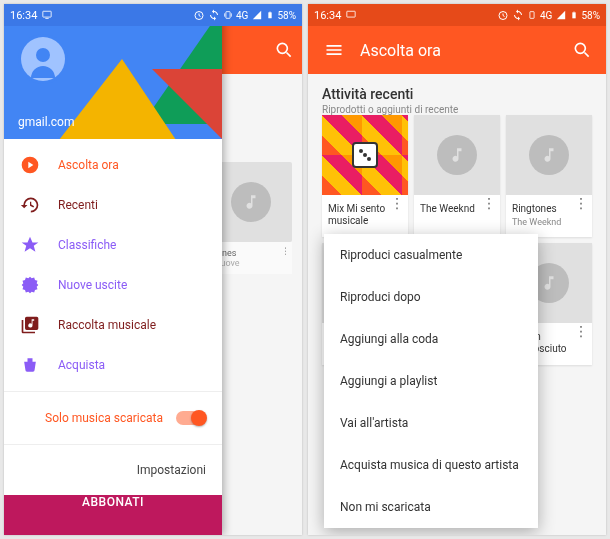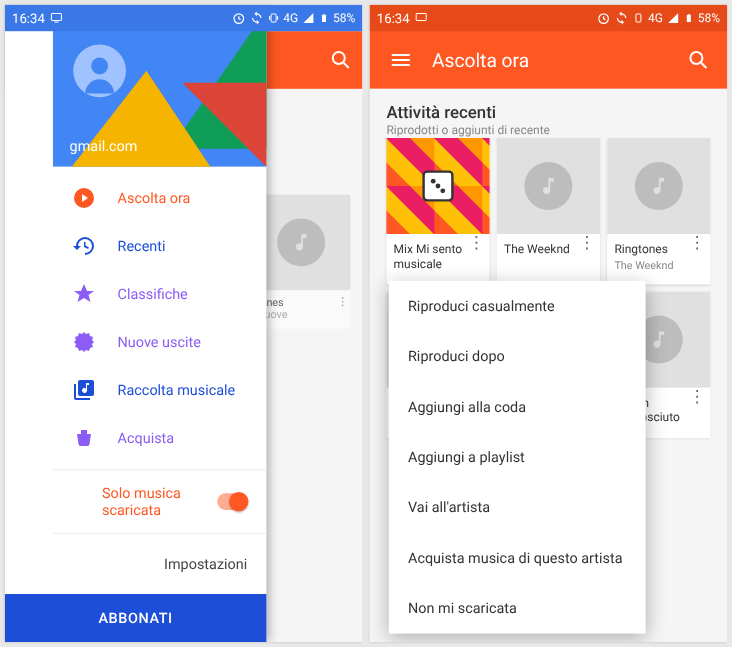--- a/index.html
+++ b/index.html
@@ -11,47 +11,47 @@
   .status-bar { height: 22px; background: transparent; position: absolute; top: 0; left: 0; right: 0; z-index: 10; display: flex; align-items: center; padding: 0 6px; font-size: 11px; color: #fff; }
   .status-bar.orange { background: #e64a19; }
   .status-left { flex: 1; display: flex; align-items: center; gap: 4px; }
   .status-right { display: flex; align-items: center; gap: 3px; }
   .status-icon { display: inline-flex; }
 
   
   .left-bg { position: absolute; inset: 0; background: #f5f5f5; }
   .left-appbar { position: absolute; top: 22px; left: 0; right: 0; height: 48px; background: #ff5722; }
   .left-search { position: absolute; right: 8px; top: 14px; }
-  .drawer { position: absolute; top: 0; left: 0; width: 218px; height: 100%; background: #fff; box-shadow: 2px 0 8px rgba(0,0,0,0.3); z-index: 5; display: flex; flex-direction: column; padding-left: 40px; }
+  .drawer { position: absolute; top: 0; left: 0; width: 218px; height: 100%; background: #fff; box-shadow: 2px 0 8px rgba(0,0,0,0.3); z-index: 5; display: flex; flex-direction: column; }
   .drawer-header { height: 135px; position: relative; overflow: hidden; }
   .dh-bg { position: absolute; inset: 0; }
   .dh-bg .sky { position: absolute; inset: 0; background: #4285f4; }
   .dh-bg .tri1 { position: absolute; right: -10px; top: -10px; width: 0; height: 0; border-left: 90px solid transparent; border-bottom: 130px solid #0f9d58; }
   .dh-bg .tri2 { position: absolute; right: 40px; bottom: -10px; width: 0; height: 0; border-left: 70px solid transparent; border-right: 60px solid transparent; border-bottom: 90px solid #f4b400; }
   .dh-bg .tri3 { position: absolute; right: -20px; bottom: -20px; width: 0; height: 0; border-left: 90px solid transparent; border-top: 90px solid #db4437; }
   .avatar { position: absolute; top: 30px; left: 14px; width: 50px; height: 50px; border-radius: 50%; background: #4285f4; display: flex; align-items: center; justify-content: center; }
   .avatar-inner { width: 44px; height: 44px; border-radius: 50%; background: #a0c3ff; display: flex; align-items: center; justify-content: center; }
   .avatar-head { width: 14px; height: 14px; border-radius: 50%; background: #4285f4; position: relative; top: -4px; }
   .avatar-body { position: absolute; bottom: 6px; width: 24px; height: 12px; border-radius: 12px 12px 0 0; background: #4285f4; }
   .email { position: absolute; bottom: 10px; left: 14px; color: #fff; font-size: 12px; }
 
   .drawer-items { flex: 1; overflow-y: auto; padding-top: 6px; }
-  .d-item { display: flex; align-items: center; height: 40px; padding: 0 16px; font-size: 12px; color: #1d4ed8; cursor: pointer; gap: 18px; }
+  .d-item { display: flex; align-items: center; height: 40px; padding: 0 16px; font-size: 12px; color: #7f1d1d; cursor: pointer; gap: 18px; }
   .d-item.active { color: #ff5722; }
   .d-item.disabled { color: #8b5cf6; }
   .d-icon { width: 20px; height: 20px; display: inline-flex; align-items: center; justify-content: center; flex-shrink: 0; }
   .d-icon svg { fill: currentColor; }
   .divider { height: 1px; background: #eee; margin: 6px 0; }
 
   .toggle-row { display: flex; align-items: center; padding: 0 16px; height: 40px; font-size: 12px; color: #ff5722; justify-content: space-between; margin-left: 25px; }
   .switch { width: 30px; height: 14px; background: #ffab91; border-radius: 7px; position: relative; }
   .switch-thumb { width: 16px; height: 16px; background: #ff5722; border-radius: 50%; position: absolute; right: -1px; top: -1px; box-shadow: 0 1px 2px rgba(0,0,0,0.3); }
 
   .plain-row { padding: 0 16px; height: 38px; display: flex; align-items: center; font-size: 12px; color: #444; justify-content: flex-end; }
-  .subscribe { position: absolute; bottom: 0; left: 0; width: 218px; height: 40px; background: #1d4ed8; color: #fff; display: flex; align-items: center; justify-content: center; font-size: 12px; font-weight: 500; letter-spacing: 0.5px; z-index: 6; }
+  .subscribe { position: absolute; bottom: 0; left: 0; width: 218px; height: 40px; background: #be185d; color: #fff; display: flex; align-items: flex-start; justify-content: center; font-size: 12px; font-weight: 500; letter-spacing: 0.5px; z-index: 6; }
 
   .backdrop-card { position: absolute; top: 158px; right: 10px; width: 82px; }
   .bc-art { height: 80px; background: #e0e0e0; display: flex; align-items: center; justify-content: center; border-radius: 2px; }
   .note-circle { width: 40px; height: 40px; border-radius: 50%; background: #bdbdbd; display: flex; align-items: center; justify-content: center; color: #e0e0e0; }
   .bc-meta { background: #fafafa; padding: 6px 4px; font-size: 9px; color: #666; position: relative; }
   .bc-more { position: absolute; right: 2px; top: 4px; color: #888; }
 
   
   .r-appbar { position: absolute; top: 0; left:0; right:0; height: 70px; background: #ff5722; padding-top: 22px; display: flex; align-items: center; color: #fff; }
   .r-menu { padding: 0 16px; }

